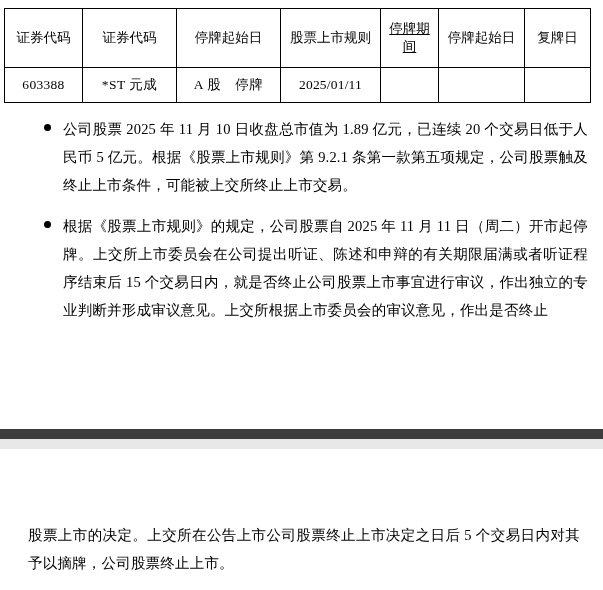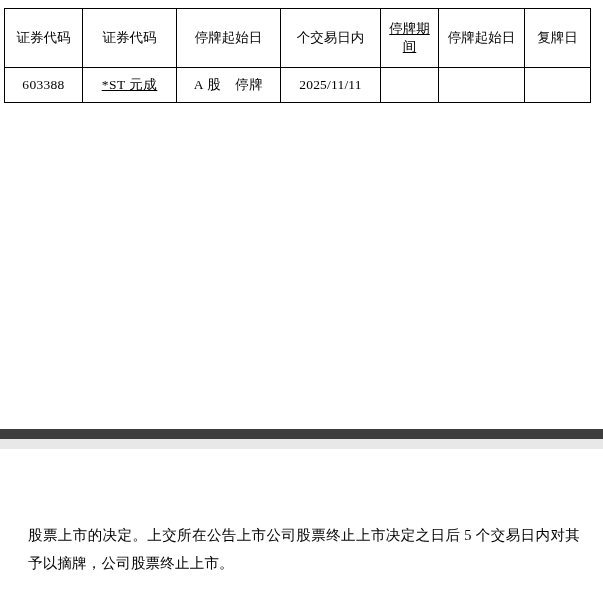--- a/index.html
+++ b/index.html
@@ -54,21 +54,21 @@
   .col-2 { width: 104px; }
   .col-3 { width: 100px; }
   .col-4 { width: 58px; }
   .col-5 { width: 86px; }
   .col-6 { width: 66px; }
 
   .th-inner { display: block; padding: 0 2px; }
   .th-two-line { line-height: 1.3; text-decoration: underline; }
 
   .cell-code { letter-spacing: 0.3px; }
-  .cell-name { letter-spacing: 0.5px; text-decoration: underline; }
+  .cell-name { letter-spacing: 0.5px; }
   .cell-type { letter-spacing: 0.5px; }
   .cell-date { letter-spacing: 0.2px; }
 
   
   .bullets {
     position: absolute;
     left: 8px;
     top: 116px;
     width: 586px;
   }
@@ -149,48 +149,56 @@
           <th>
               <span class="th-inner">证券代码</span>
             </th>
           <th>
               <span class="th-inner">证券代码</span>
             </th>
           <th>
               <span class="th-inner">停牌起始日</span>
             </th>
           <th>
-              <span class="th-inner">个交易日内</span>
+              <span class="th-inner">股票上市规则</span>
             </th>
           <th>
               <span class="th-inner th-two-line">停牌期间</span>
             </th>
           <th>
               <span class="th-inner">停牌起始日</span>
             </th>
           <th>
               <span class="th-inner">复牌日</span>
             </th>
         </tr>
       </thead>
       <tbody>
         <tr>
           <td class="cell-code">603388</td>
           <td class="cell-name">*ST 元成</td>
           <td class="cell-type">A 股　停牌</td>
-          <td class="cell-date">2025/11/11</td>
+          <td class="cell-date">2025/01/11</td>
           <td></td>
           <td></td>
           <td></td>
         </tr>
       </tbody>
     </table>
   </div>
 
   <div class="bullets">
+    <div class="bullet-item">
+      <span class="bullet-dot"></span>
+      <div class="bullet-text">公司股票 2025 年 11 月 10 日收盘总市值为 1.89 亿元，已连续 20 个交易日低于人民币 5 亿元。根据《股票上市规则》第 9.2.1 条第一款第五项规定，公司股票触及终止上市条件，可能被上交所终止上市交易。</div>
+    </div>
+    <div class="bullet-item">
+      <span class="bullet-dot"></span>
+      <div class="bullet-text">根据《股票上市规则》的规定，公司股票自 2025 年 11 月 11 日（周二）开市起停牌。上交所上市委员会在公司提出听证、陈述和申辩的有关期限届满或者听证程序结束后 15 个交易日内，就是否终止公司股票上市事宜进行审议，作出独立的专业判断并形成审议意见。上交所根据上市委员会的审议意见，作出是否终止</div>
+    </div>
   </div>
 
   <div class="band band-dark"></div>
   <div class="band band-light"></div>
 
   <div class="lower-text">
     <div class="lower-para">股票上市的决定。上交所在公告上市公司股票终止上市决定之日后 5 个交易日内对其予以摘牌，公司股票终止上市。</div>
   </div>
 
 </div>

